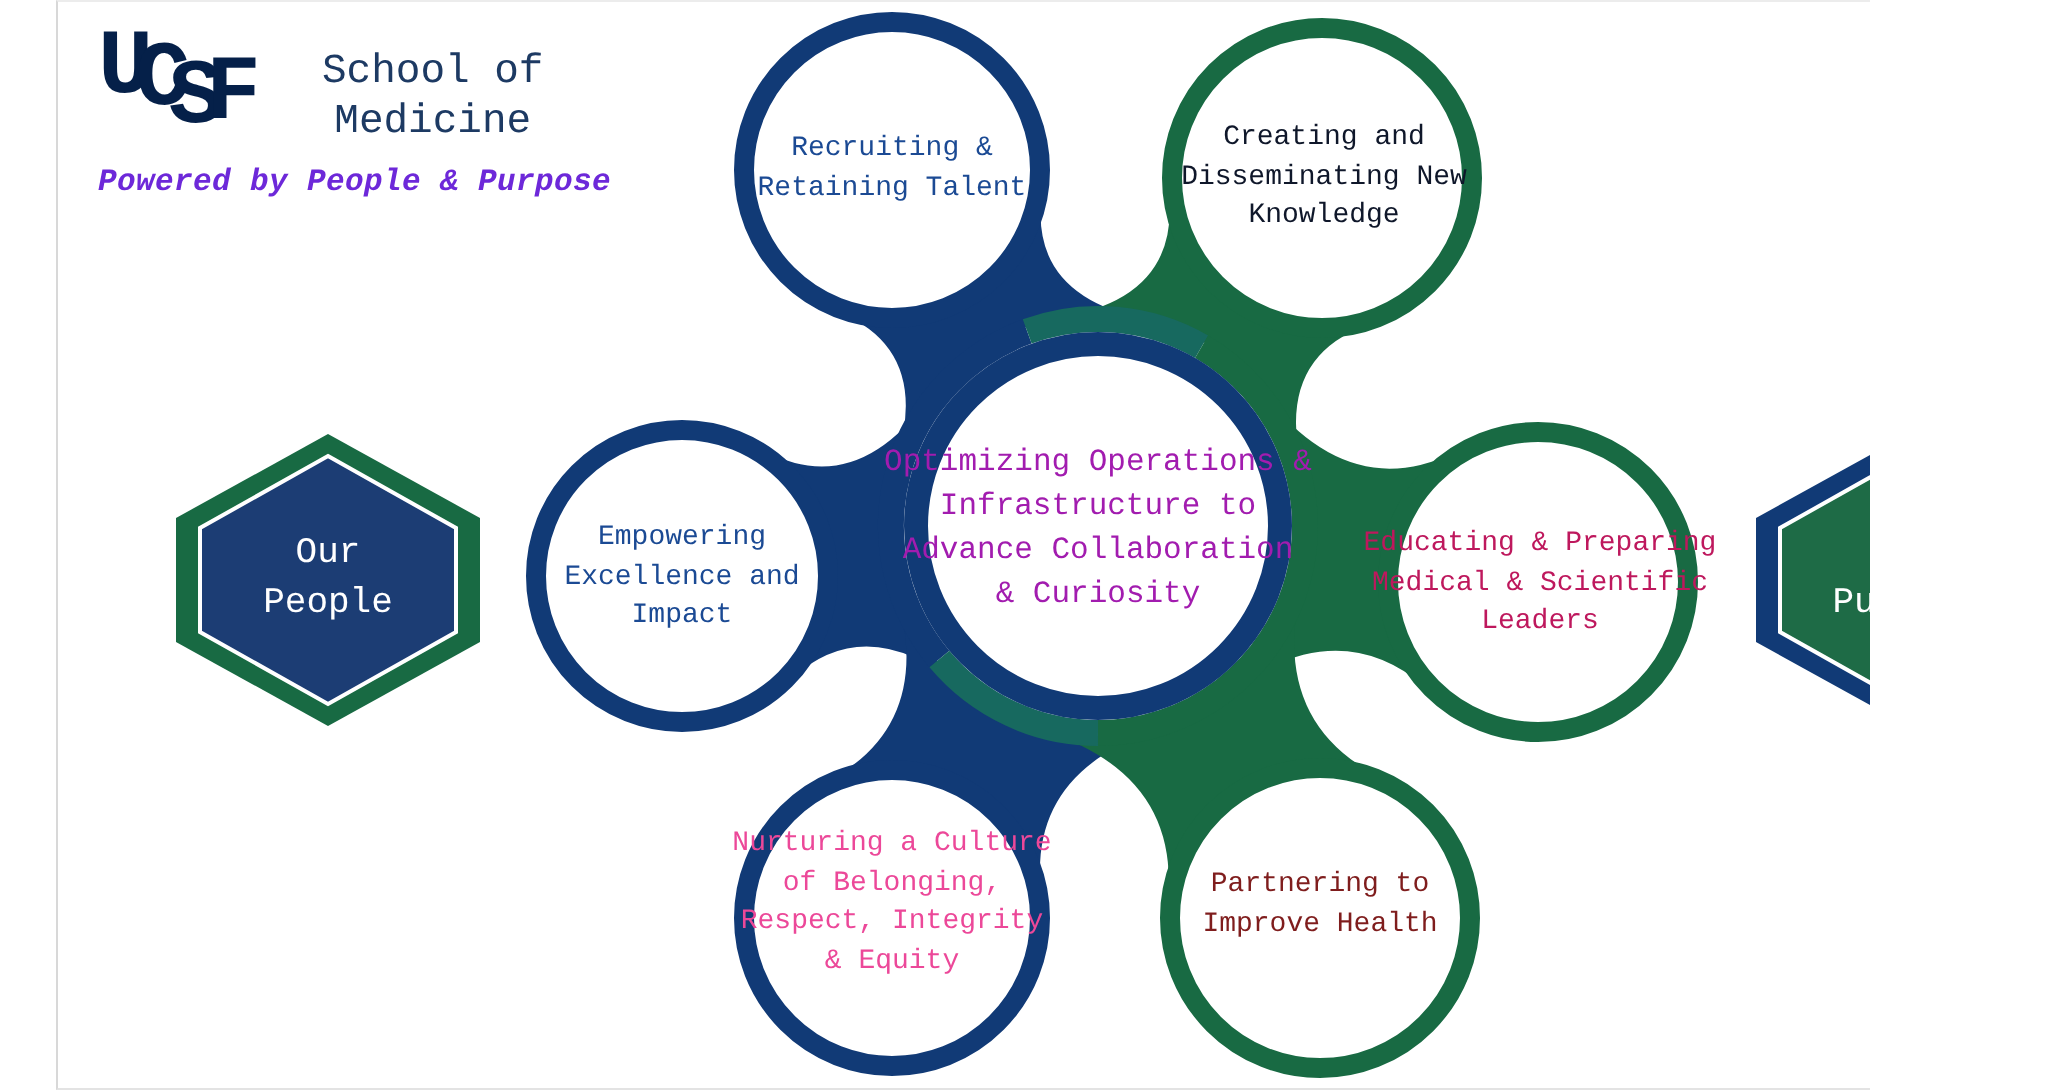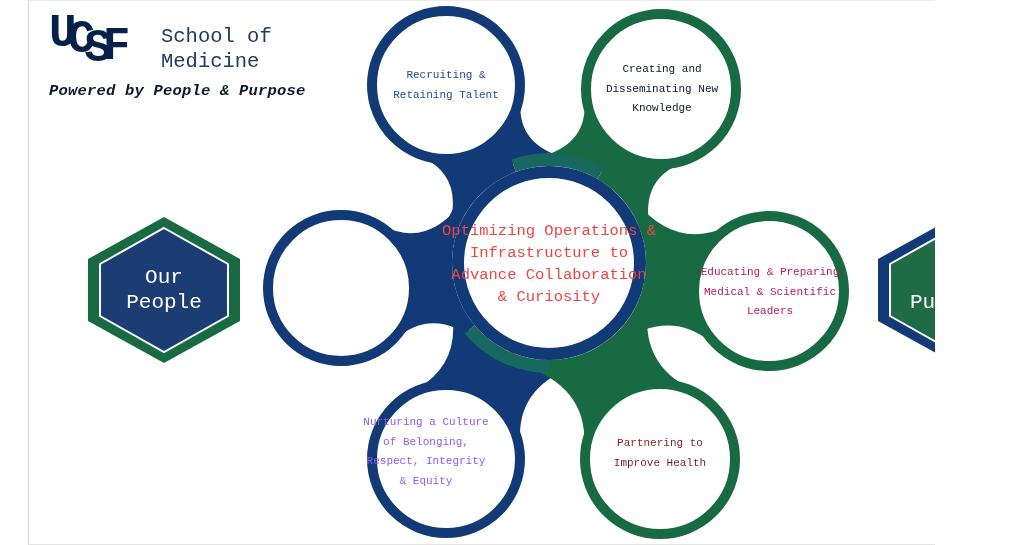--- a/index.html
+++ b/index.html
@@ -9,23 +9,23 @@
     overflow:hidden;
     border-left:1px solid #d8d8d8;border-top:1px solid #ececec;border-bottom:1px solid #e3e3e3;
     box-sizing:border-box;
     margin-left:28px;
   }
   svg.diagram{position:absolute;left:0;top:0;}
   .lbl{
     position:absolute;transform:translate(-50%,-50%);
     text-align:center;white-space:pre-line;
   }
-  .lbl.sat{font-size:11px;line-height:19.5px;}
+  .lbl.sat{font-size:14px;line-height:19.5px;}
   .lbl.ctr{font-size:15.5px;line-height:22px;}
-  .lbl.hex{font-size:21px;line-height:25px;color:#fff;}
+  .lbl.hex{font-size:18px;line-height:25px;color:#fff;}
   
   .logo{position:absolute;left:20px;top:10px;width:320px;height:100px;}
   .ucsf span{
     font-weight:bold;font-size:46px;line-height:1;
     display:inline-block;position:relative;
   }
   .ucsf .u1{top:6px;margin-left:-9px;}
   .ucsf .u2{top:15px;margin-left:-11px;}
   .ucsf .u3{top:13px;margin-left:-9px;}
   .school{position:absolute;left:112px;top:13px;font-size:20.5px;line-height:25px;white-space:pre-line;}
@@ -57,39 +57,42 @@
       <polygon points="135,216 211,258 211,320 135,362 59,320 59,258" fill="#186a43"></polygon>
       <polygon points="135,227 199,263 199,315 135,351 71,315 71,263" fill="#1c3d74" stroke="#fff" stroke-width="2"></polygon>
       <polygon points="925,216 1001,258 1001,320 925,362 849,320 849,258" fill="#113a76"></polygon>
       <polygon points="925,227 989,263 989,315 925,351 861,315 861,263" fill="#1e6b46" stroke="#fff" stroke-width="2"></polygon>
     </svg>
 
   <div class="logo">
     <div class="ucsf">
       <span class="u0" style="color: rgb(5, 32, 73);">U</span><span class="u1" style="color: rgb(5, 32, 73);">C</span><span class="u2" style="color: rgb(5, 32, 73);">S</span><span class="u3" style="color: rgb(5, 32, 73);">F</span>
     </div>
-    <div class="school" style="color: rgb(29, 58, 99);">School of
+    <div class="school" style="color: rgb(29, 58, 99); text-align: center;">School of
 Medicine</div>
-    <div class="tagline" style="color: #0f172a;">Powered by People &amp; Purpose</div>
+    <div class="tagline" style="color: #6d28d9;">Powered by People &amp; Purpose</div>
   </div>
 
-  <div class="lbl ctr" style="left: 520px; top: 263px; width: 230px; color: #ef4444;">Optimizing Operations &amp;
+  <div class="lbl ctr" style="left: 520px; top: 263px; width: 230px; color: #a21caf;">Optimizing Operations &amp;
 Infrastructure to
 Advance Collaboration
 &amp; Curiosity</div>
 
   <div class="lbl sat" style="left: 417px; top: 84px; width: 180px; color: rgb(27, 74, 148);">Recruiting &amp;
 Retaining Talent</div>
   <div class="lbl sat" style="left: 633px; top: 88px; width: 190px; color: #0f172a;">Creating and
 Disseminating New
 Knowledge</div>
+  <div class="lbl sat" style="left: 312px; top: 288px; width: 170px; color: rgb(27, 74, 148);">Empowering
+Excellence and
+Impact</div>
   <div class="lbl sat" style="left: 741px; top: 291px; width: 200px; color: #be185d;">Educating &amp; Preparing
 Medical &amp; Scientific
 Leaders</div>
-  <div class="lbl sat" style="left: 397px; top: 451px; width: 180px; color: #8b5cf6;">Nurturing a Culture
+  <div class="lbl sat" style="left: 417px; top: 451px; width: 180px; color: #ec4899;">Nurturing a Culture
 of Belonging,
 Respect, Integrity
 &amp; Equity</div>
   <div class="lbl sat" style="left: 631px; top: 452px; width: 180px; color: #7f1d1d;">Partnering to
 Improve Health</div>
 
   <div class="lbl hex" style="left:135px;top:289px;">Our
 People</div>
   <div class="lbl hex" style="left:925px;top:289px;">Our
 Purpose</div>

